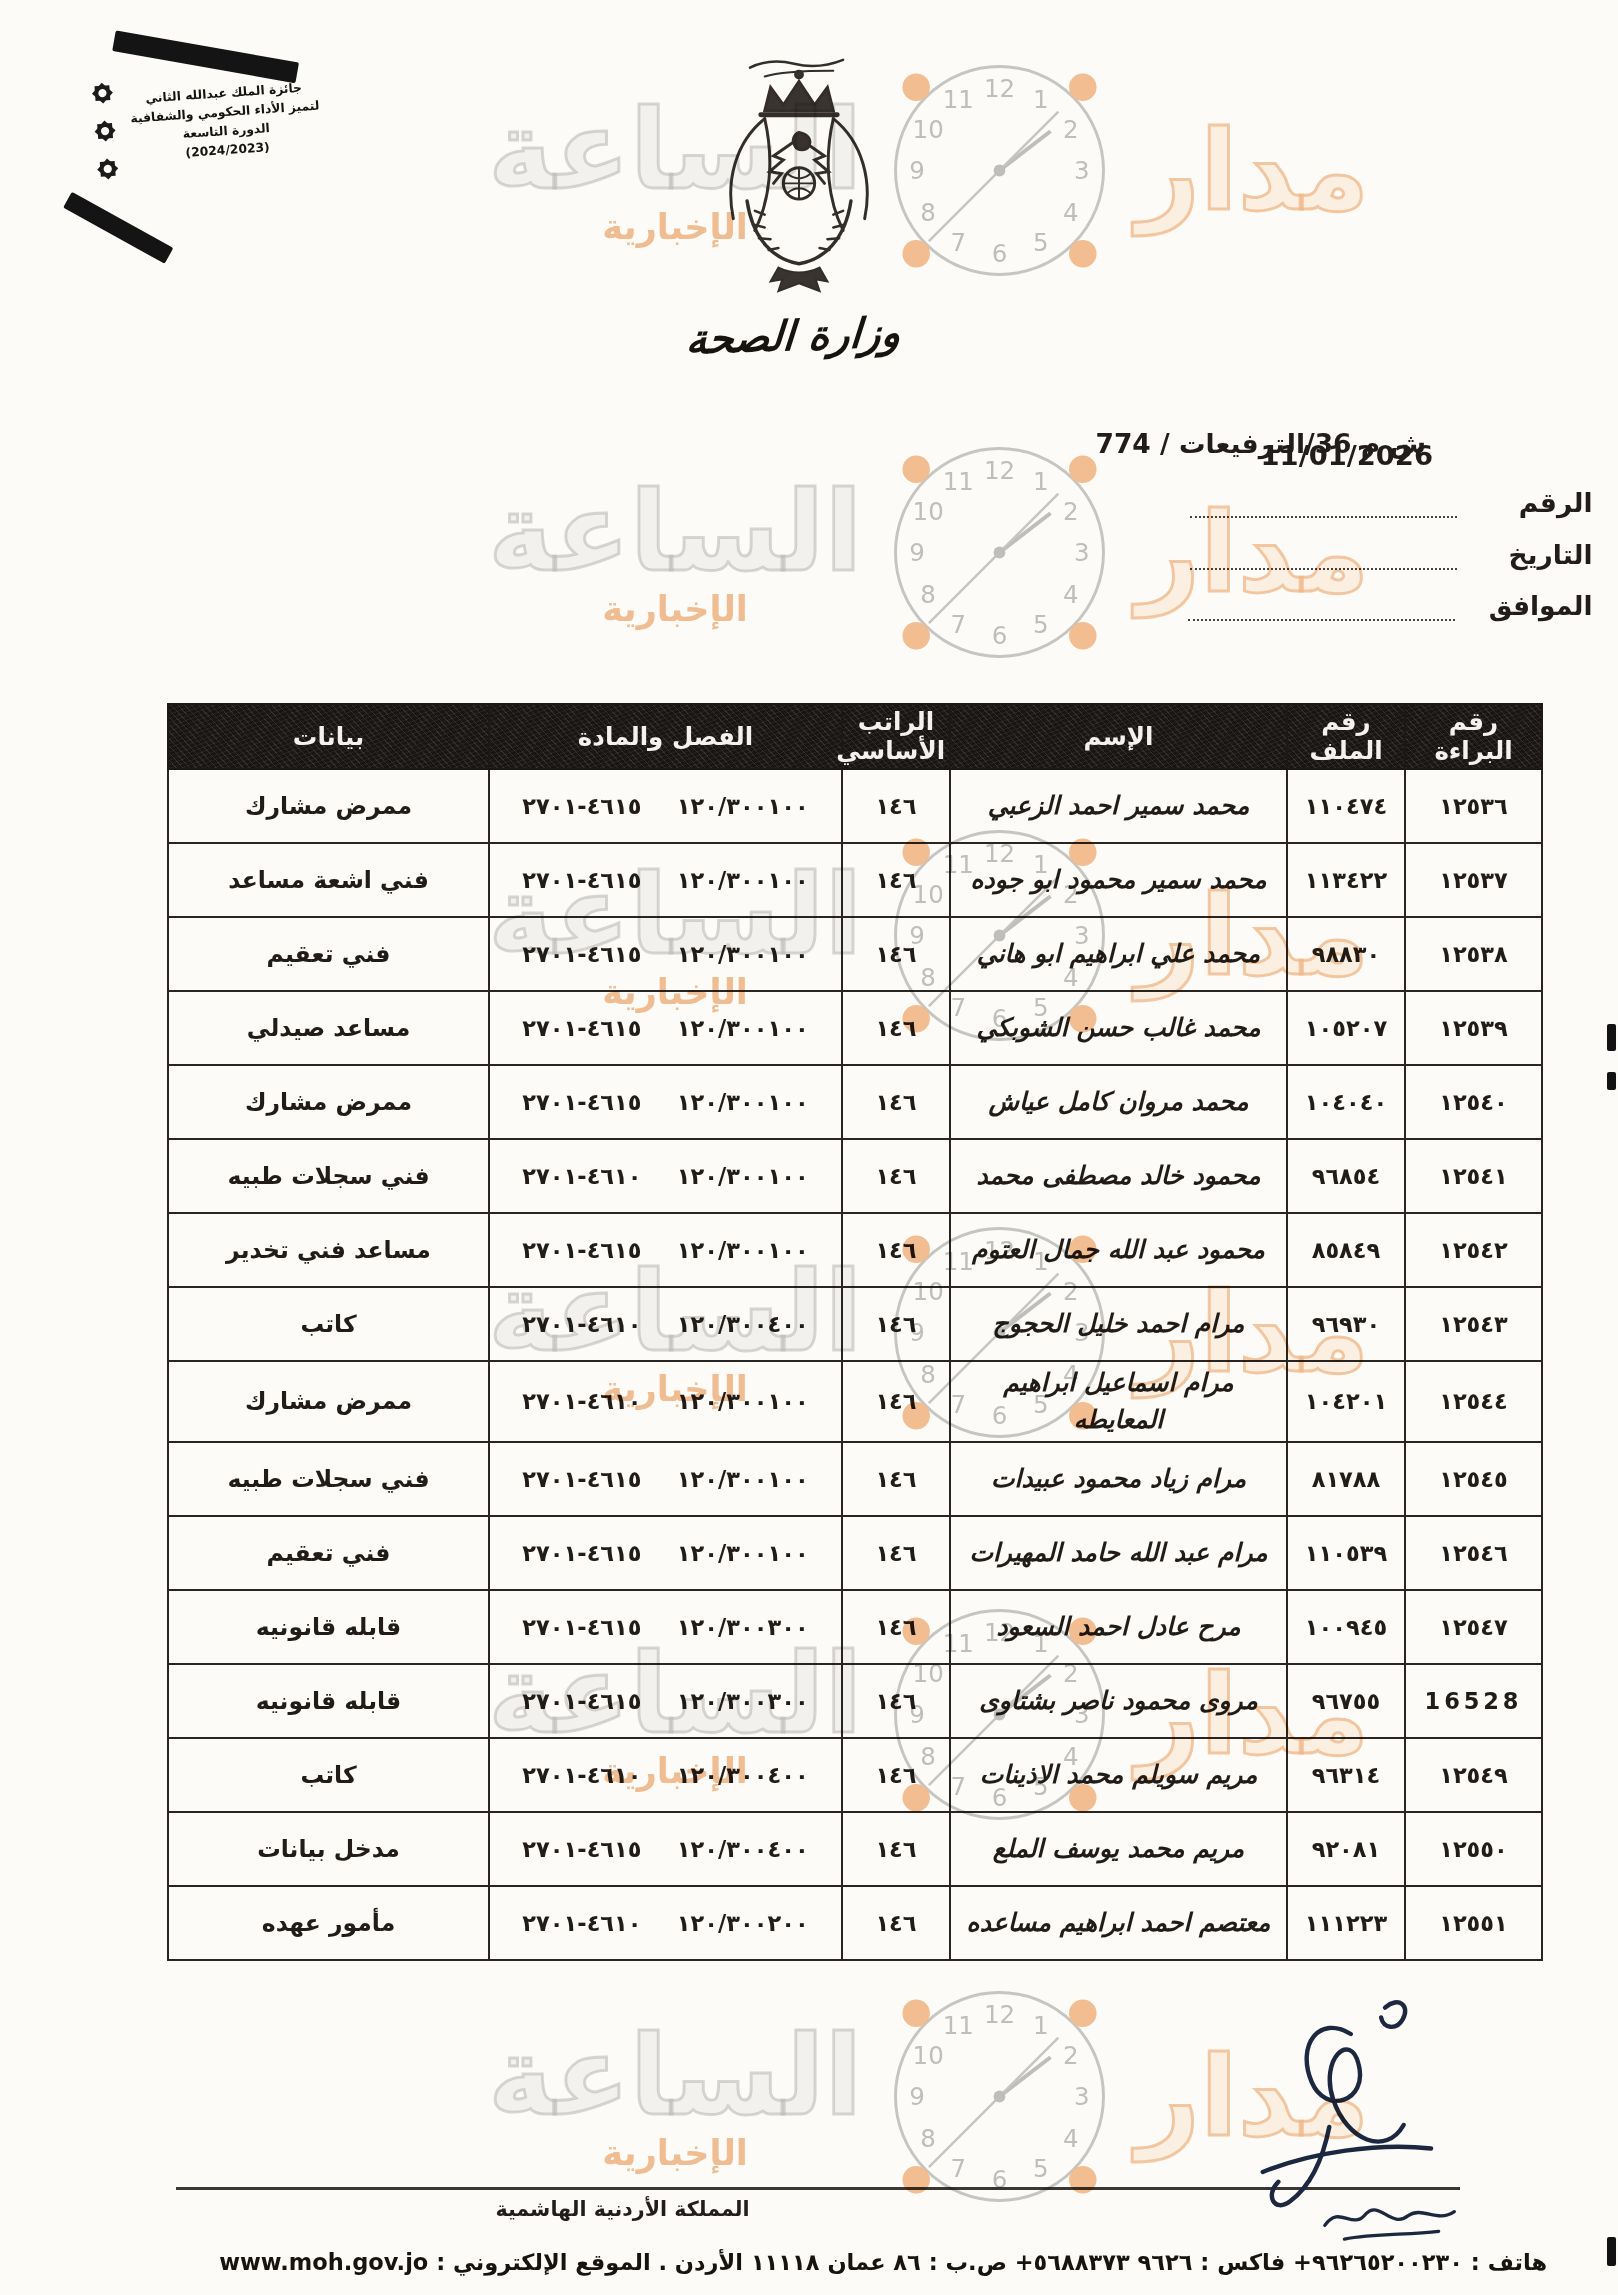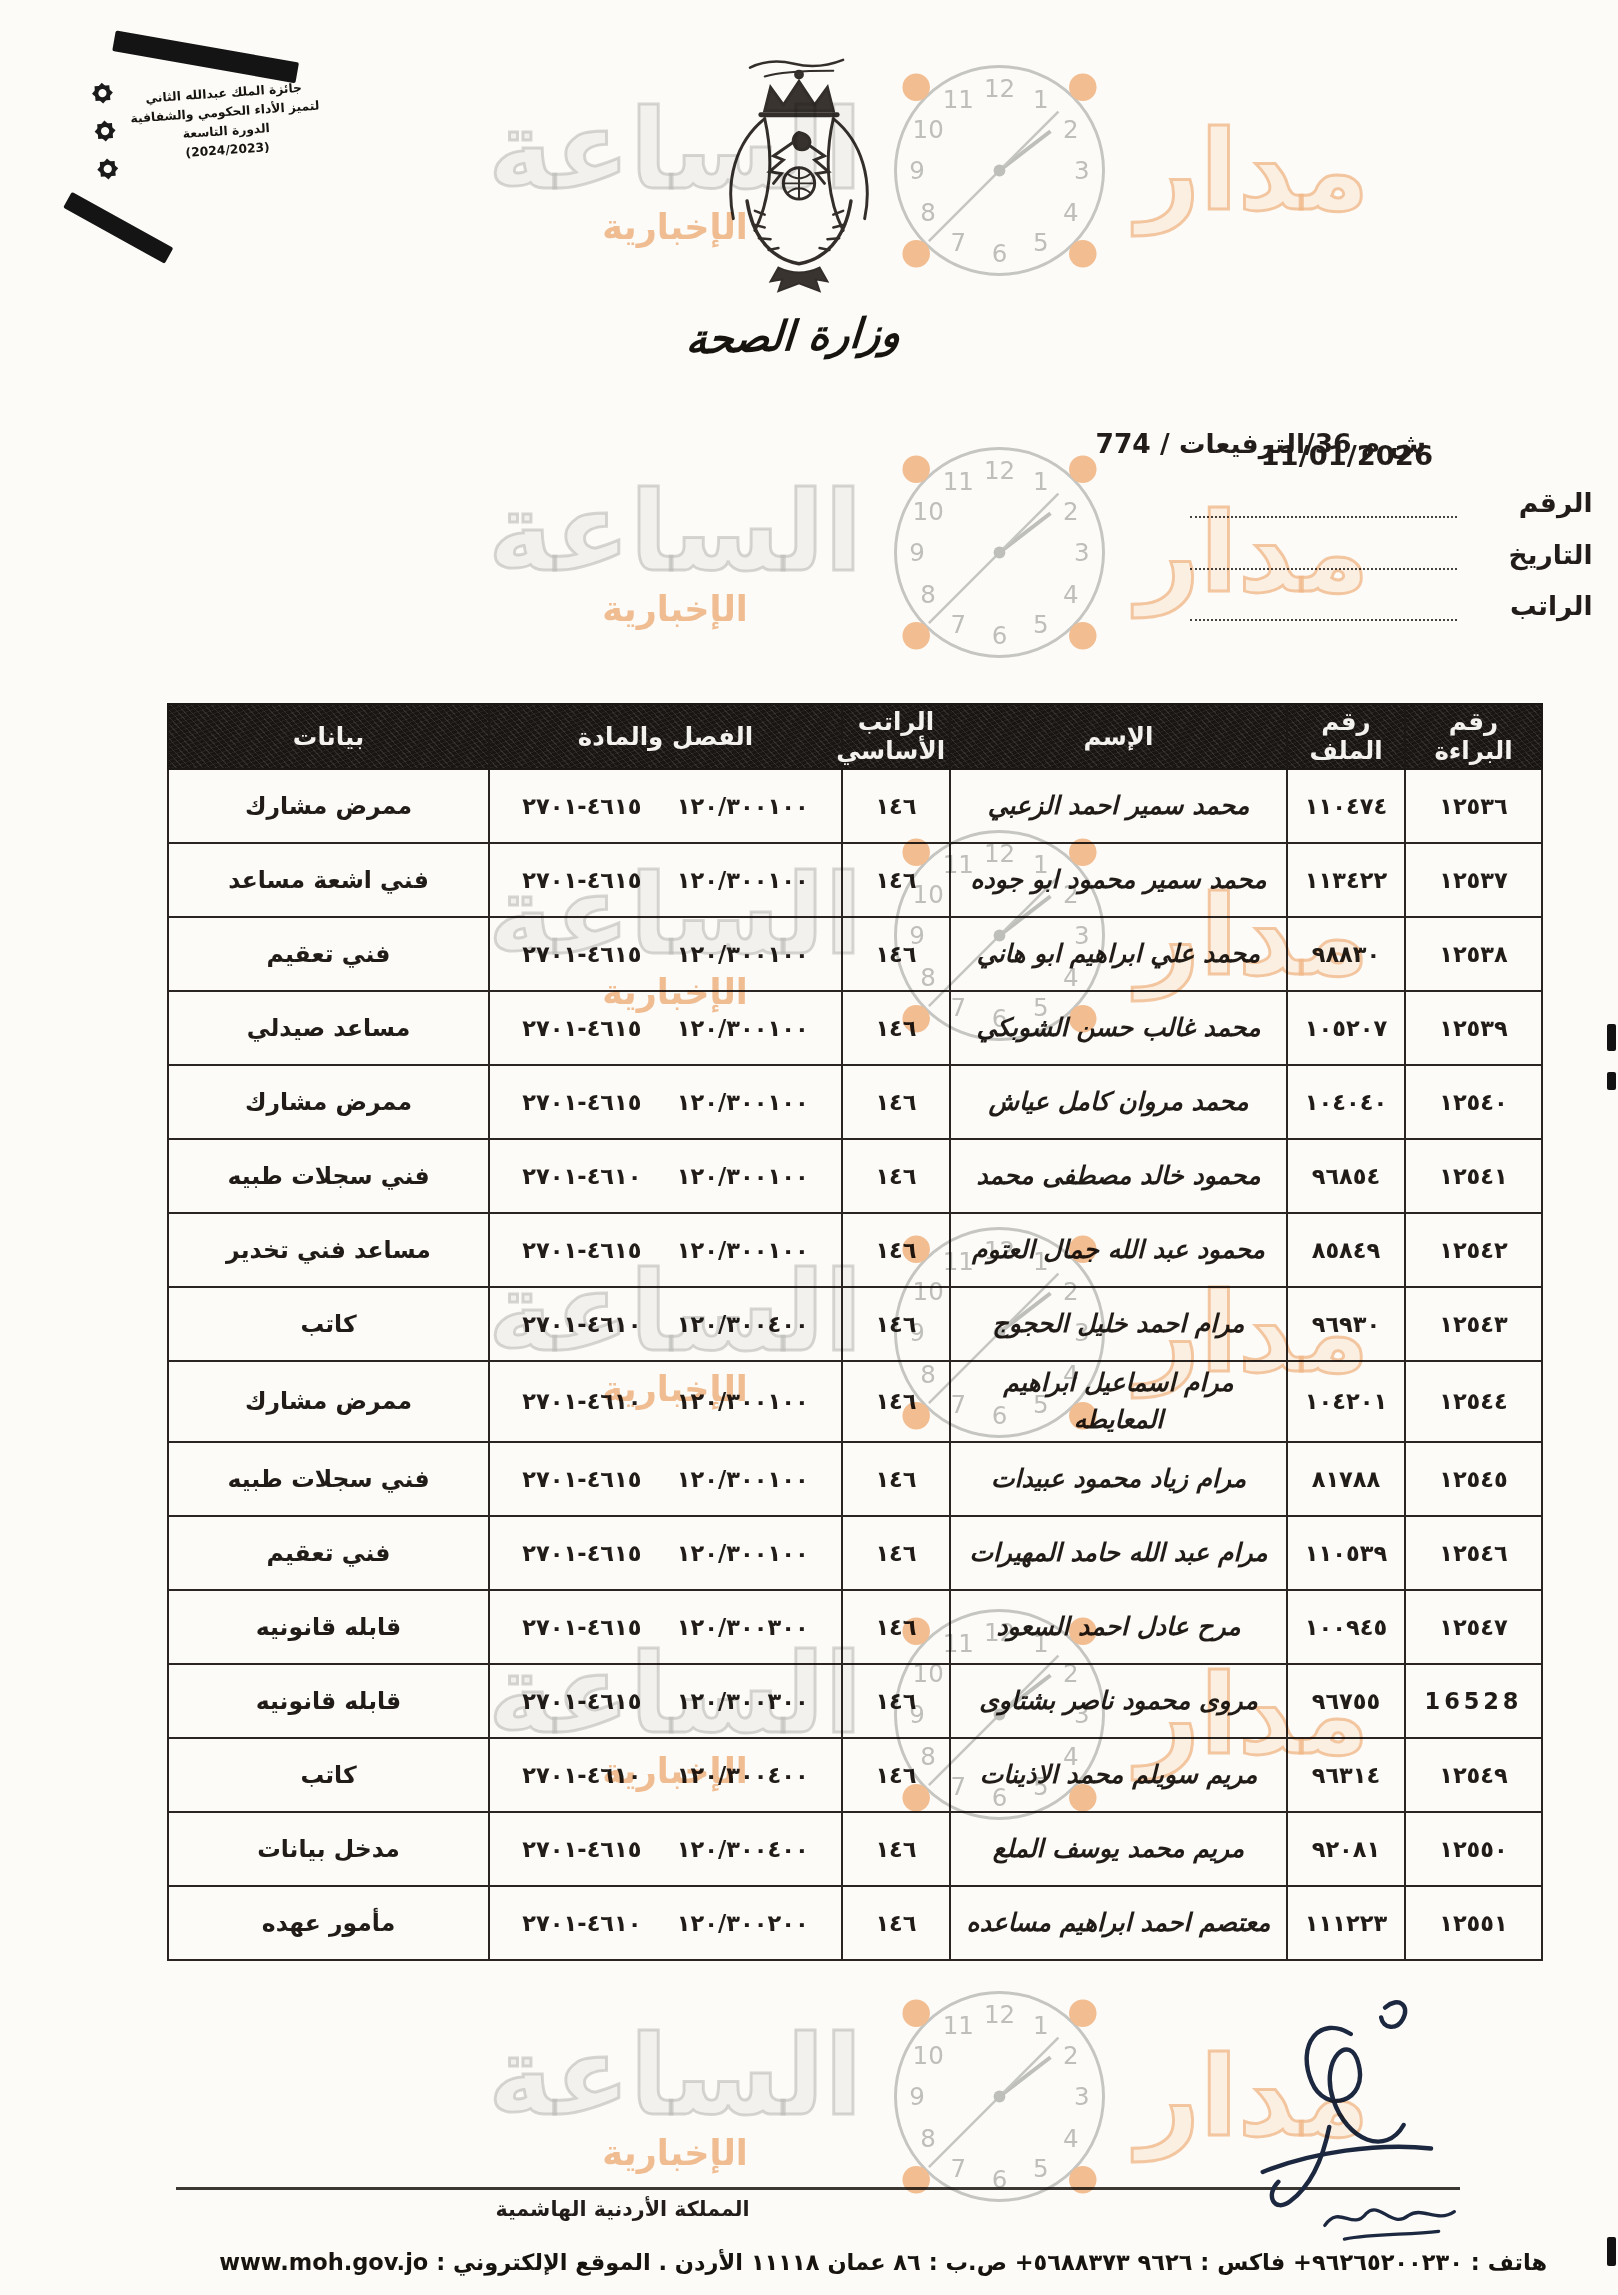--- a/index.html
+++ b/index.html
@@ -347,21 +347,21 @@
   <div class="hfields">
     <div class="hfield">
       <span class="flabel">الرقم</span>
       <span class="dots"></span>
     </div>
     <div class="hfield">
       <span class="flabel">التاريخ</span>
       <span class="dots"></span>
     </div>
     <div class="hfield">
-      <span class="flabel">الراتب</span>
+      <span class="flabel">الموافق</span>
       <span class="dots"></span>
     </div>
   </div>
 
   <table class="promo-table" dir="rtl">
     <colgroup>
       <col class="w1">
         <col class="w2">
         <col class="w3">
         <col class="w4">

